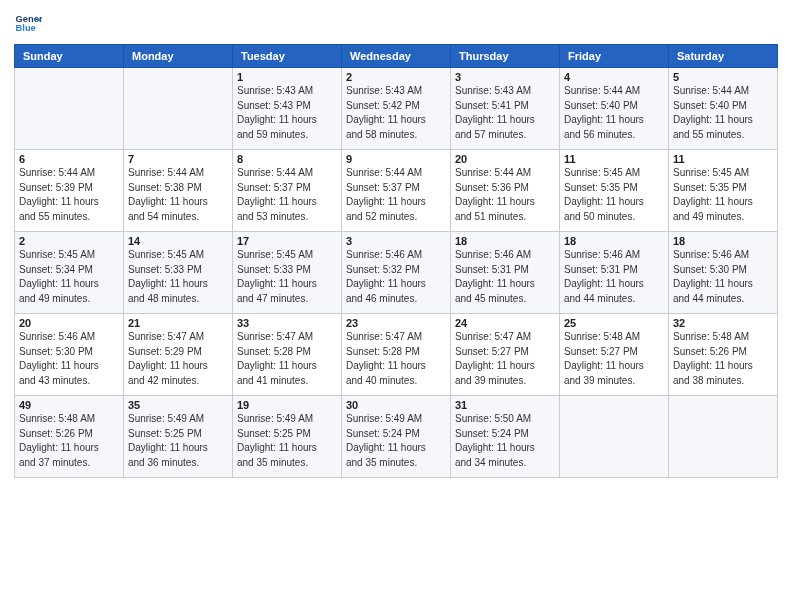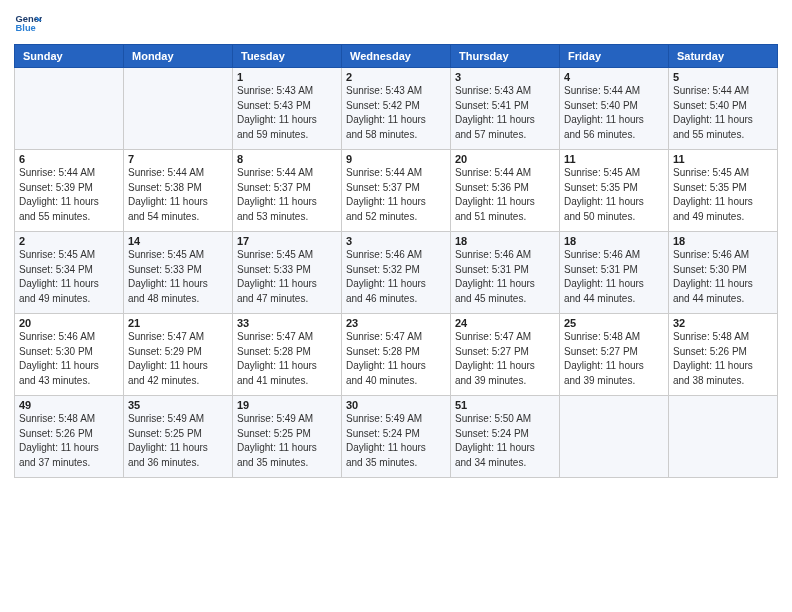--- a/index.html
+++ b/index.html
@@ -339,21 +339,21 @@
 and 35 minutes.</div>
           </td>
           <td>
             <span class="day-num">30</span>
             <div class="day-info" style="white-space: pre-line;">Sunrise: 5:49 AM
 Sunset: 5:24 PM
 Daylight: 11 hours
 and 35 minutes.</div>
           </td>
           <td>
-            <span class="day-num">51</span>
+            <span class="day-num">31</span>
             <div class="day-info" style="white-space: pre-line;">Sunrise: 5:50 AM
 Sunset: 5:24 PM
 Daylight: 11 hours
 and 34 minutes.</div>
           </td>
           <td></td>
           <td></td>
         </tr>
       </tbody>
   </table>

